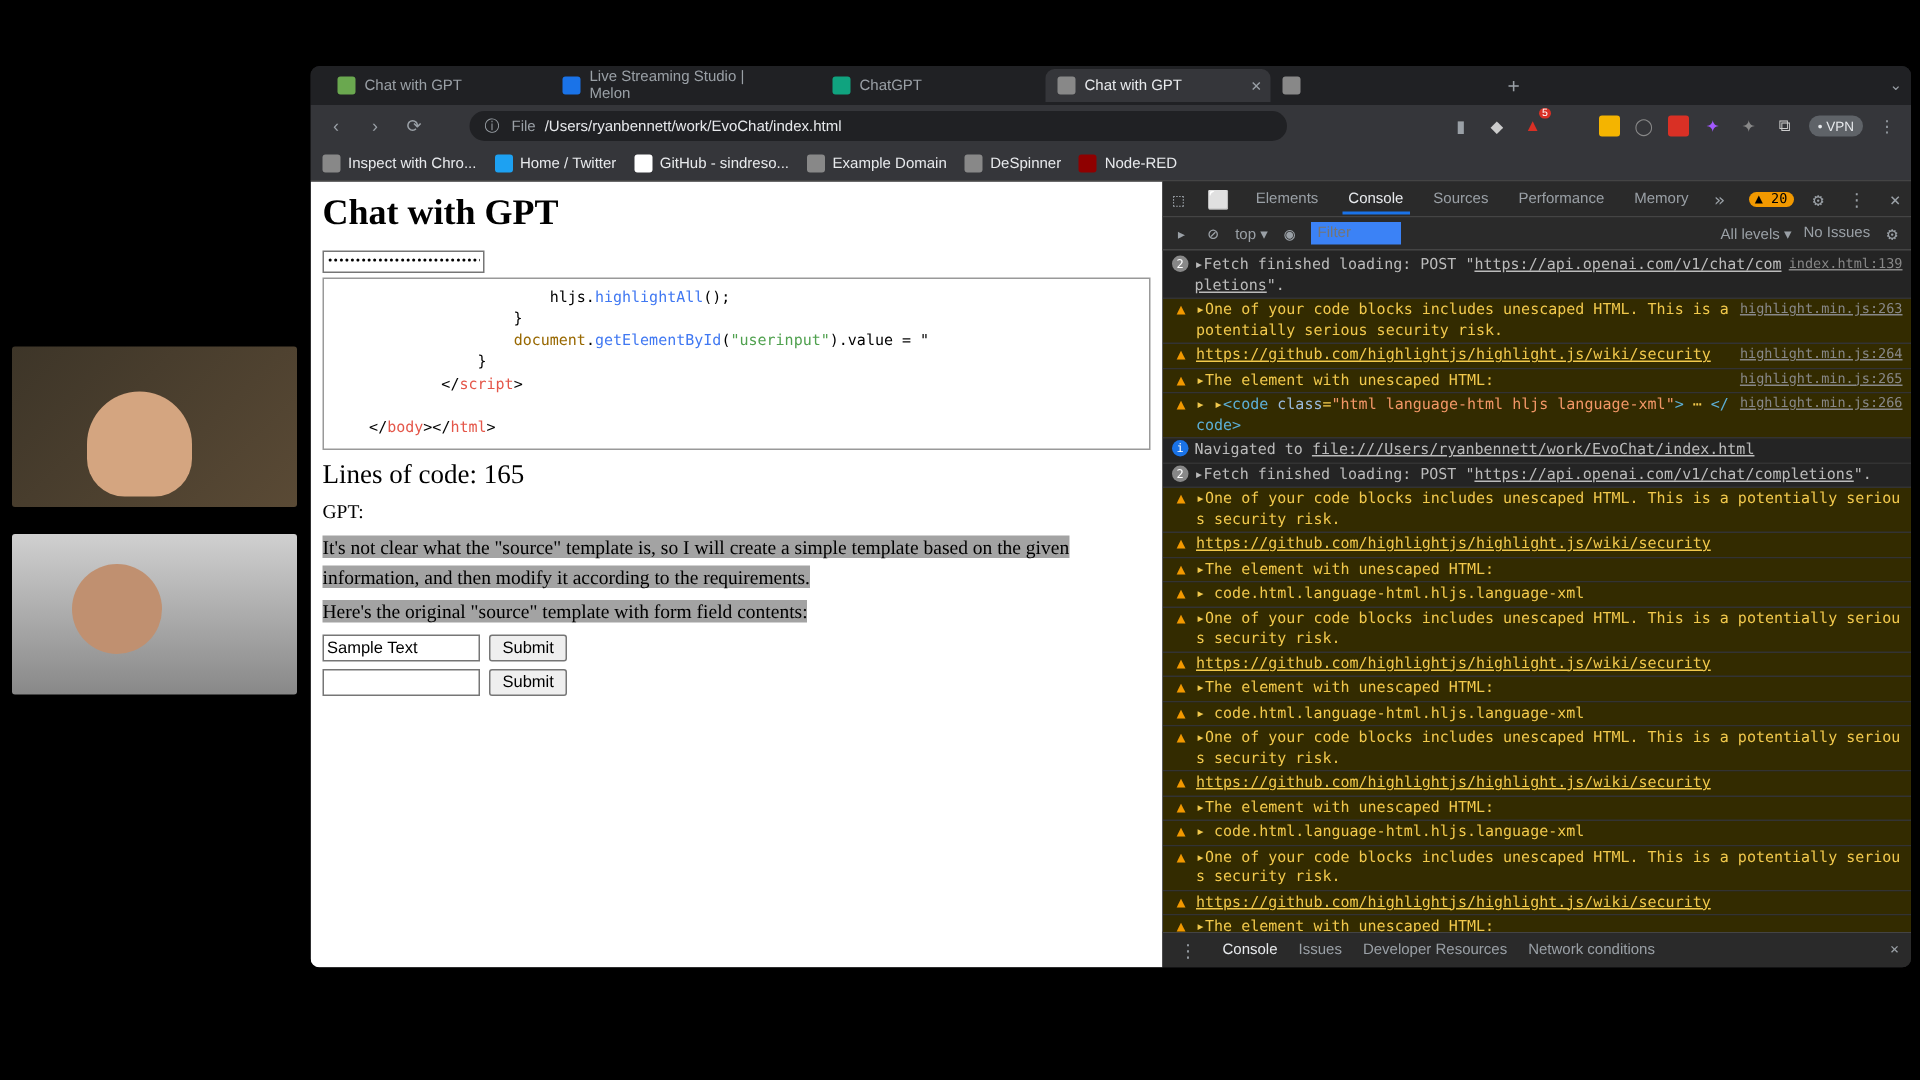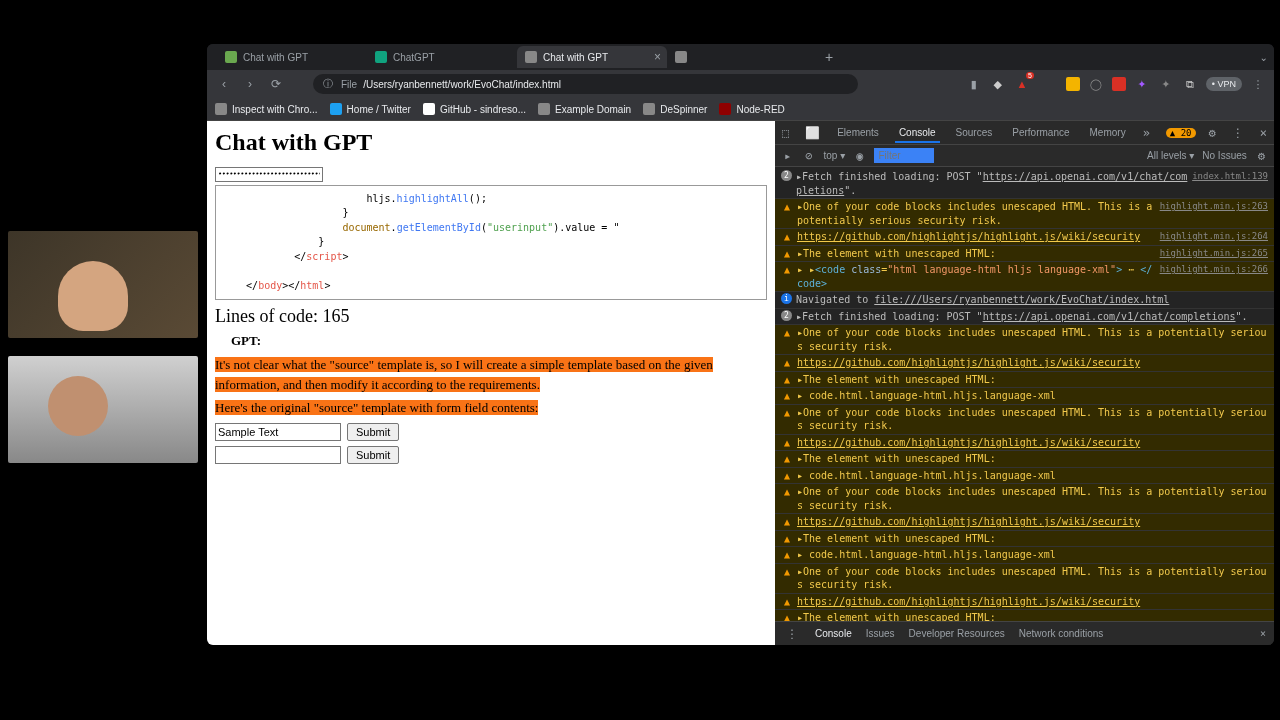--- a/index.html
+++ b/index.html
@@ -32,25 +32,25 @@
 .content{flex:1;display:flex;overflow:hidden}
 .page{width:568px;background:#fff;color:#000;padding:8px;font-family:'Times New Roman',serif;overflow-y:auto;font-size:13px}
 .page h1{font-size:24px;font-weight:bold;margin-bottom:8px}
 .pwfield{width:108px;height:15px;border:1px solid #767676;font-family:monospace;font-size:7px;padding:0 2px;letter-spacing:-0.5px;margin-bottom:3px}
 .codebox{border:1px solid #999;padding:6px;font-family:Menlo,monospace;font-size:10px;line-height:1.45;background:#fff;margin-bottom:6px;white-space:pre;overflow-x:hidden}
 .hl-fn{color:#4078f2}
 .hl-attr{color:#986801}
 .hl-str{color:#50a14f}
 .hl-tag{color:#e45649}
 .lines{font-size:18px;margin:5px 0}
-.gpt-label{font-weight:bold;margin:6px 16px}
-.gpt-text{background:#f97316;display:inline;line-height:1.5}
+.gpt-label{font-weight:normal;margin:6px 0}
+.gpt-text{background:#a3a3a3;display:inline;line-height:1.5}
 .gpt-para{margin:4px 0}
 .form-row{margin:5px 0;display:flex;gap:6px;align-items:center}
-.txtfield{width:126px;height:18px;border:1px solid #767676;background:#fff;font-size:11px;padding:0 2px;font-family:Arial}
+.txtfield{width:105px;height:18px;border:1px solid #767676;background:#fff;font-size:11px;padding:0 2px;font-family:Arial}
 .btn{height:18px;padding:0 8px;font-size:11px;background:#efefef;border:1px solid #767676;border-radius:2px;cursor:pointer;font-family:Arial}
 .msgbox{width:372px;height:78px;border:1px solid #767676;background:#fff;font-family:Menlo,monospace;font-size:10px;padding:3px;color:#999;resize:none;margin-top:4px}
 .send-row{display:flex;gap:6px;align-items:flex-start}
 .devtools{flex:1;background:#242424;display:flex;flex-direction:column;font-family:Menlo,Consolas,monospace;font-size:10px;color:#e8eaed;overflow:hidden}
 .dt-tabs{height:24px;display:flex;align-items:center;padding:0 4px;gap:10px;border-bottom:1px solid #444;background:#2a2a2a}
 .dt-tab{color:#9aa0a6;cursor:pointer;padding:0 4px;font-family:-apple-system,sans-serif;font-size:10px}
 .dt-tab.active{color:#e8eaed;border-bottom:2px solid #1a73e8;padding-bottom:3px;margin-bottom:-5px}
 .dt-warn-badge{background:#f29900;color:#000;font-size:9px;padding:0 4px;border-radius:7px;margin-left:auto}
 .dt-ico{color:#9aa0a6;cursor:pointer;font-size:12px;padding:0 3px}
 .dt-filter{height:22px;display:flex;align-items:center;padding:0 6px;gap:8px;border-bottom:1px solid #444;background:#2a2a2a}
@@ -82,20 +82,24 @@
 <div class="webcam webcam2"></div>
 
 <div class="browser">
   <div class="tabs">
     <div id="tabrow" style="display: flex;">
         <div class="tab">
           <span class="tab-ico" style="background:#6aa84f"></span>
           <span>Chat with GPT</span>
         </div>
         <div class="tab">
+          <span class="tab-ico" style="background:#1a73e8"></span>
+          <span>Live Streaming Studio | Melon</span>
+        </div>
+        <div class="tab">
           <span class="tab-ico" style="background:#10a37f"></span>
           <span>ChatGPT</span>
         </div>
         <div class="tab active">
           <span class="tab-ico" style="background:#888"></span>
           <span>Chat with GPT</span>
           <span class="tab-close">×</span>
         </div>
         <div class="tab">
           <span class="tab-ico" style="background:#888"></span>

